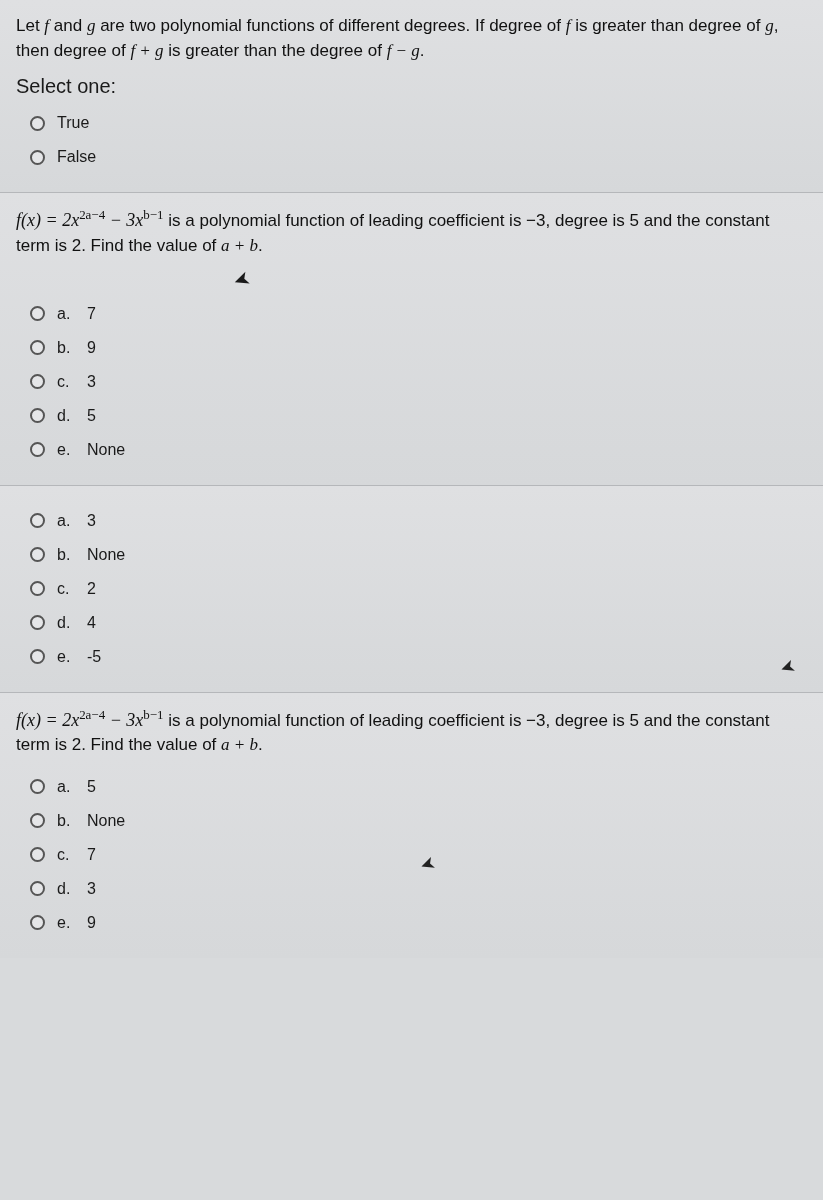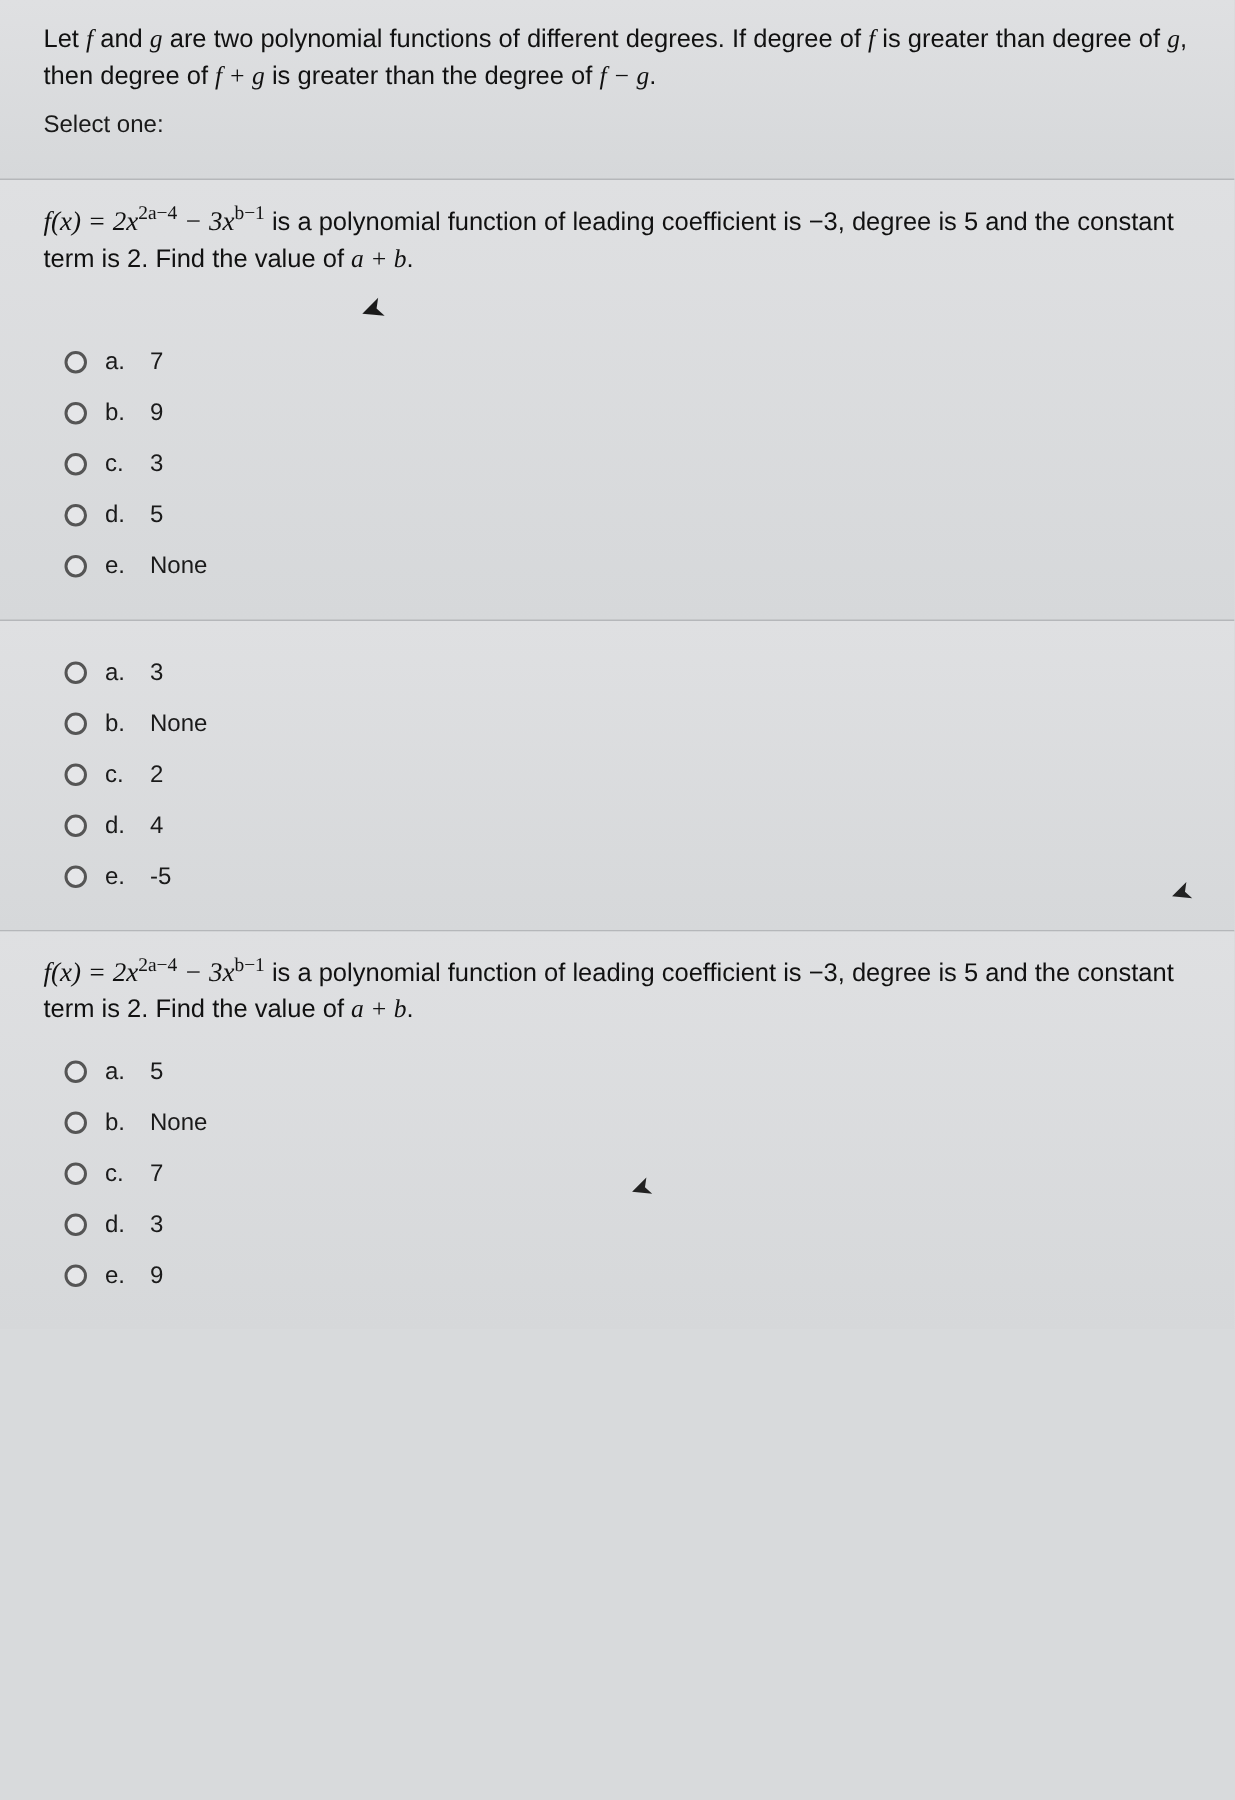--- a/index.html
+++ b/index.html
@@ -5,34 +5,34 @@
   * { box-sizing: border-box; }
   body {
     margin: 0;
     padding: 0;
     font-family: "Segoe UI", Arial, sans-serif;
     background: #d8dadc;
     width: 823px;
     color: #1a1a1a;
   }
   .question {
-    padding: 14px 16px 18px 29px;
+    padding: 14px 16px 18px 16px;
     border-bottom: 1px solid #b5b7ba;
     background: linear-gradient(180deg, #dfe0e2 0%, #d6d8da 100%);
     position: relative;
   }
   .qtext {
     font-size: 17px;
     line-height: 1.45;
     color: #111;
     margin-bottom: 12px;
   }
   .qtext .math-i { font-style: italic; font-family: "Times New Roman", serif; }
   .prompt-label {
-    font-size: 16px;
+    font-size: 20px;
     margin: 0 0 8px 0;
   }
   .options { margin-top: 4px; }
   .option-row {
     display: flex;
     align-items: center;
     padding: 8px 0 8px 14px;
     font-size: 16px;
   }
   .radio {
@@ -60,20 +60,28 @@
 </style>
 </head>
 <body>
 
 <div class="question">
   <div class="qtext">
     <span>Let </span><span class="math-i">f</span><span> and </span><span class="math-i">g</span><span> are two polynomial functions of different degrees. If degree of </span><span class="math-i">f</span><span> is greater than degree of </span><span class="math-i">g</span><span>, then degree of </span><span class="math-i">f + g</span><span> is greater than the degree of </span><span class="math-i">f − g</span><span>.</span>
   </div>
   <div class="prompt-label">Select one:</div>
   <div class="options">
+    <div class="option-row">
+      <span class="radio"></span>
+      <span class="opt-text">True</span>
+    </div>
+    <div class="option-row">
+      <span class="radio"></span>
+      <span class="opt-text">False</span>
+    </div>
   </div>
 </div>
 
 <div class="question">
   <div class="qtext">
     <span class="formula"><span class="fn">f(x) = 2x</span><sup>2a−4</sup><span class="fn"> − 3x</span><sup>b−1</sup></span><span> is a polynomial function of leading coefficient is −3,  degree is 5 and the constant term is 2. Find the value of </span><span class="math-i">a + b</span><span>.</span>
   </div>
   <div style="text-align:center; margin:-4px 0 6px -340px;">
     <span style="font-size:20px; transform: scaleX(-1) rotate(20deg); display:inline-block;">➤</span>
   </div>

